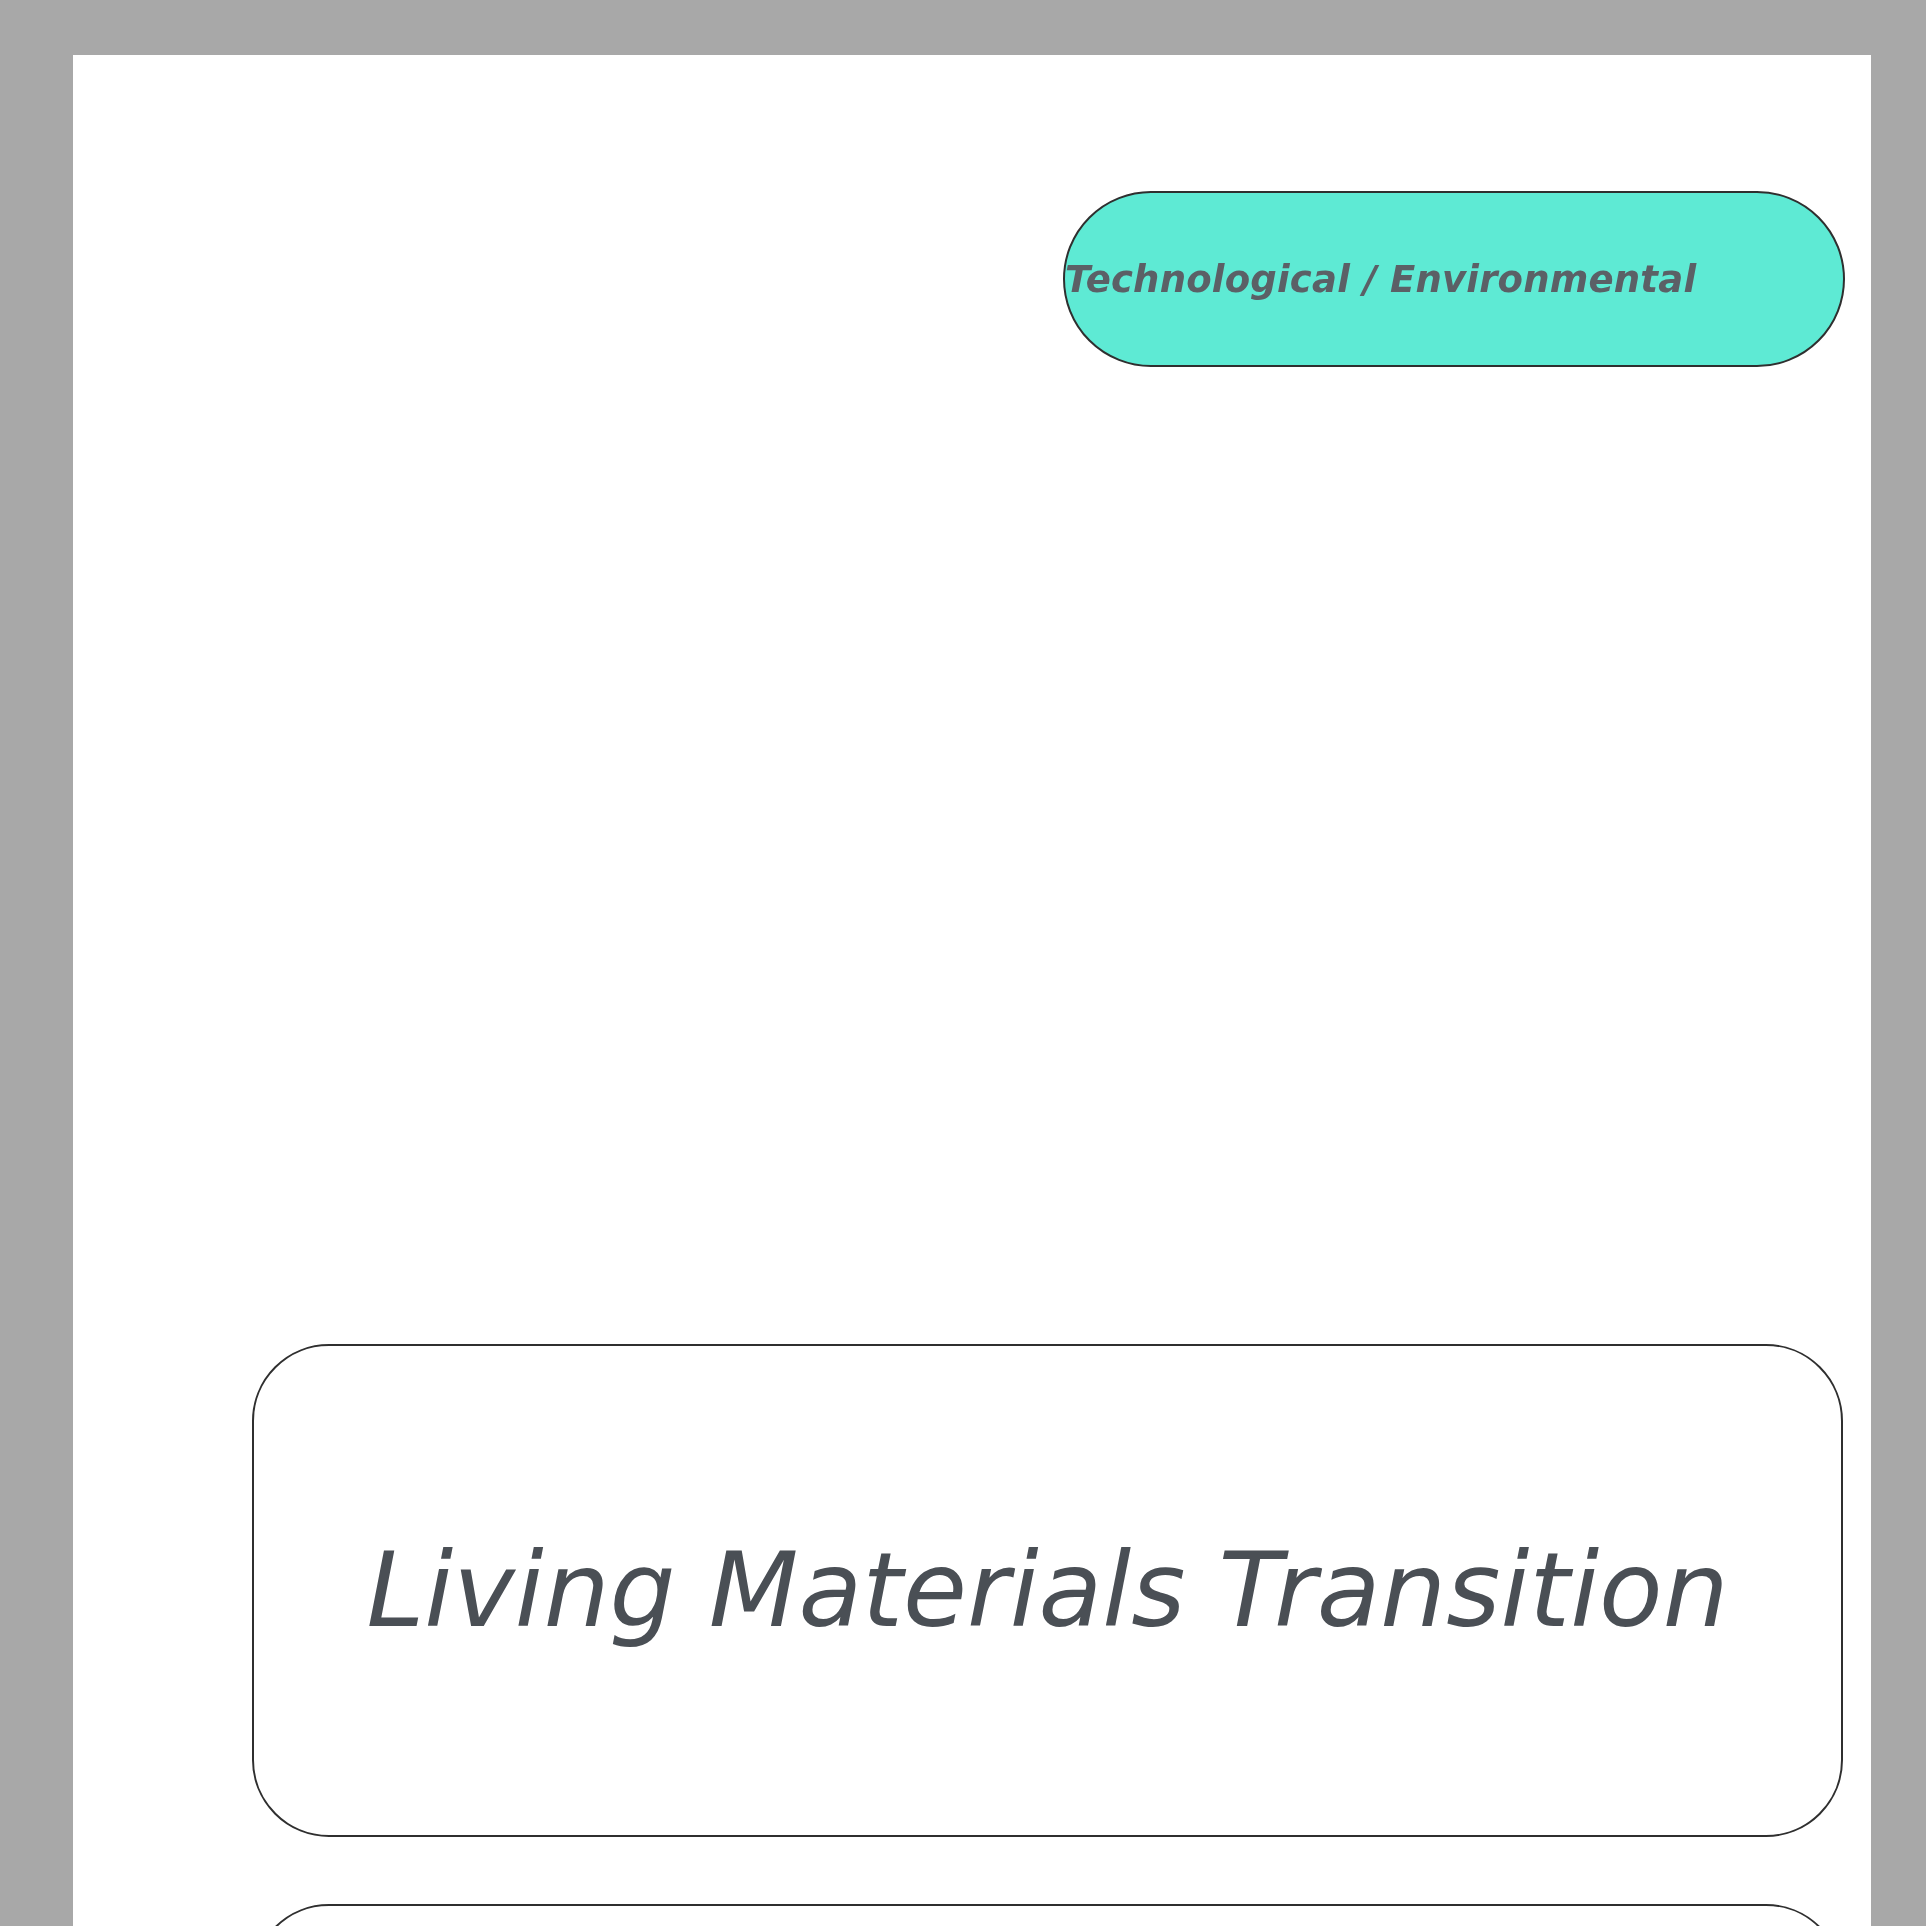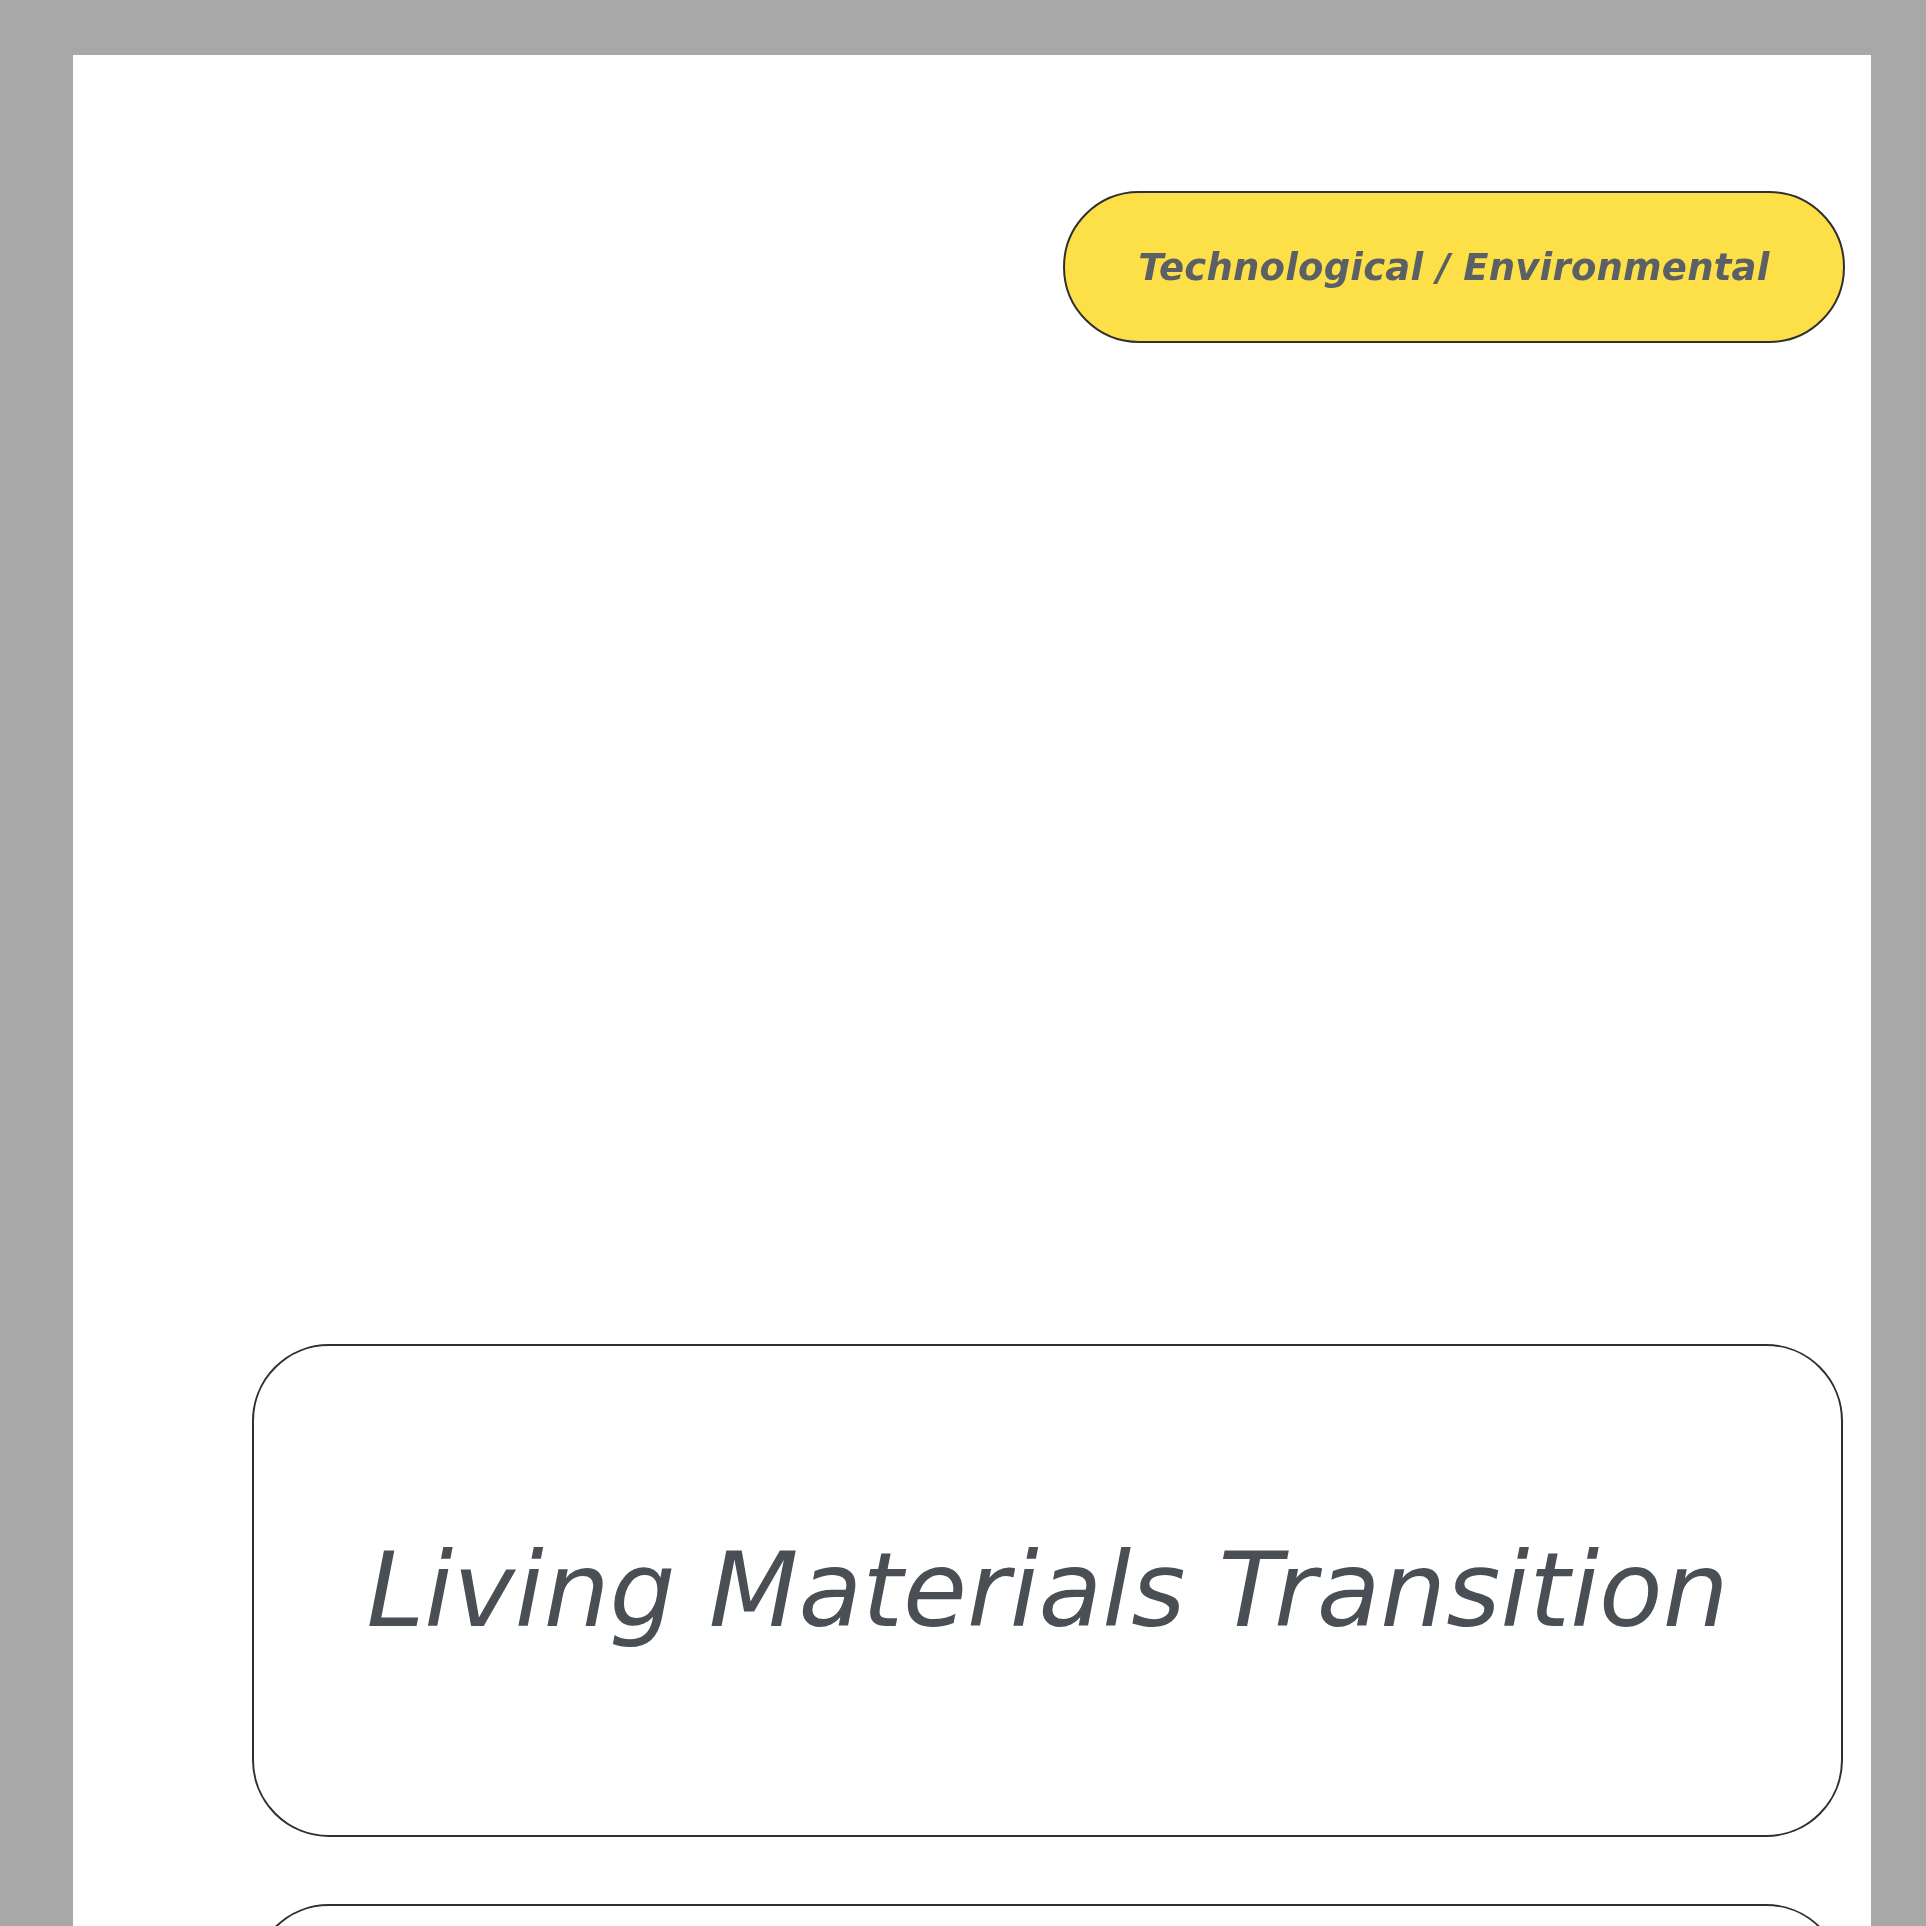--- a/index.html
+++ b/index.html
@@ -33,27 +33,27 @@
     height: 2869px;
     background: #ffffff;
   }
 
   
   .category-pill {
     position: absolute;
     left: 990px;
     top: 136px;
     width: 782px;
-    height: 152px;
+    height: 176px;
     border: 2.7px solid #2f2f2f;
     border-radius: 100px;
-    background: #fde047;
+    background: #5eead4;
     display: flex;
     align-items: center;
-    justify-content: center;
+    justify-content: flex-start;
     box-sizing: border-box;
   }
   .category-pill .label {
     font-family: "DejaVu Sans", sans-serif;
     font-style: italic;
     font-weight: 600;
     font-size: 37px;
     color: #5b6066;
     letter-spacing: 0.2px;
     white-space: nowrap;

